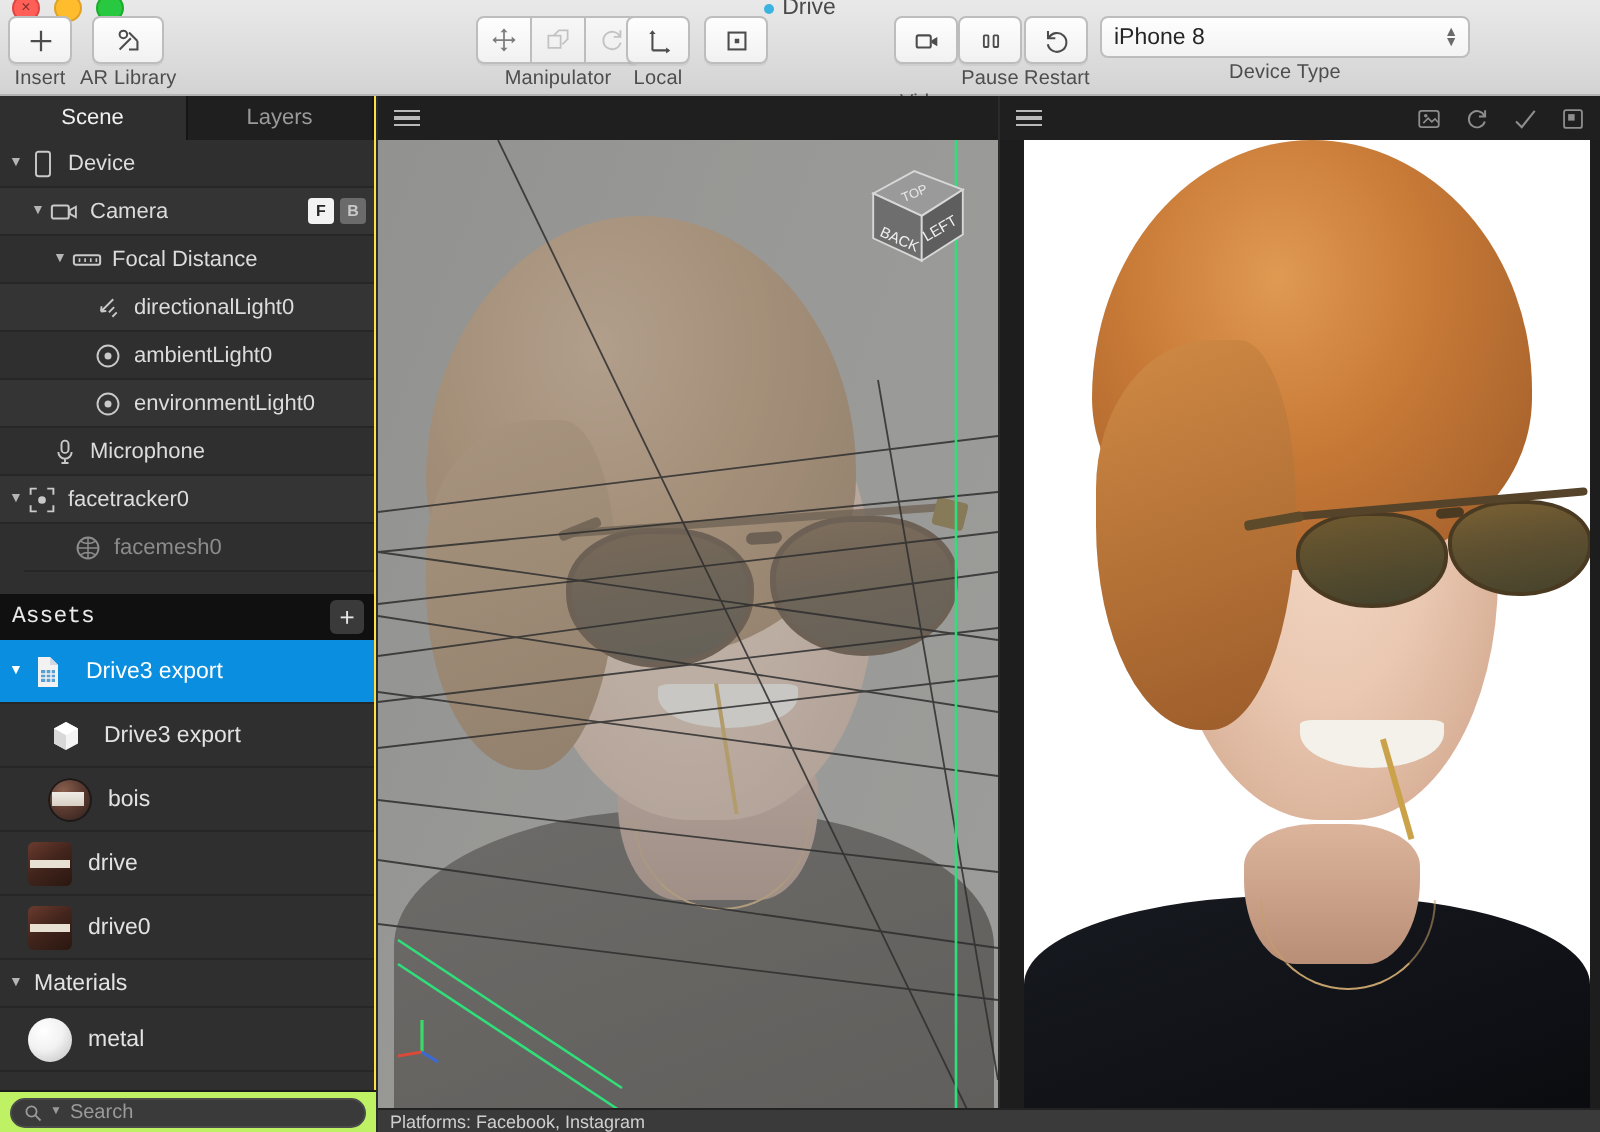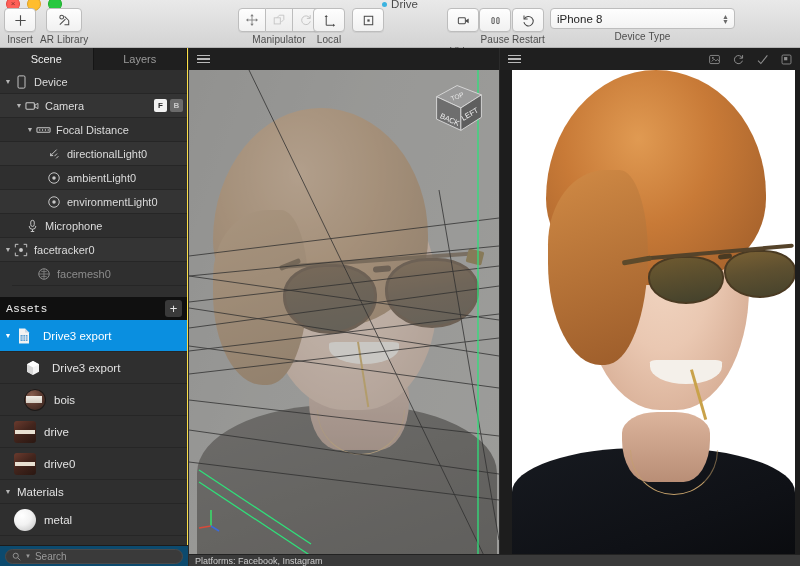--- a/index.html
+++ b/index.html
@@ -115,21 +115,21 @@
     color:#e2e2e2;font-size:11.5px;
   }
   .arow.sel{background:#0a8fe0;color:#fff;}
   .arow.small{height:24px;}
   .athumb{width:22px;height:22px;margin-right:8px;flex:0 0 auto;border-radius:3px;
     display:flex;align-items:center;justify-content:center;overflow:hidden;}
   .athumb.circ{border-radius:50%;}
 
   .searchbar{
     position:absolute;left:0;bottom:0;width:188px;height:21px;
-    background:#0c4a6e;border-top:1px solid #1c1c1c;
+    background:#bef264;border-top:1px solid #1c1c1c;
     display:flex;align-items:center;box-sizing:border-box;padding:0 5px;
   }
   .searchfield{
     flex:1;height:15px;border-radius:8px;background:#3a3a3a;border:1px solid #4a4a4a;
     display:flex;align-items:center;padding:0 6px;box-sizing:border-box;
     color:#9a9a9a;font-size:10px;gap:4px;
   }
 
   
   .vpbar{

